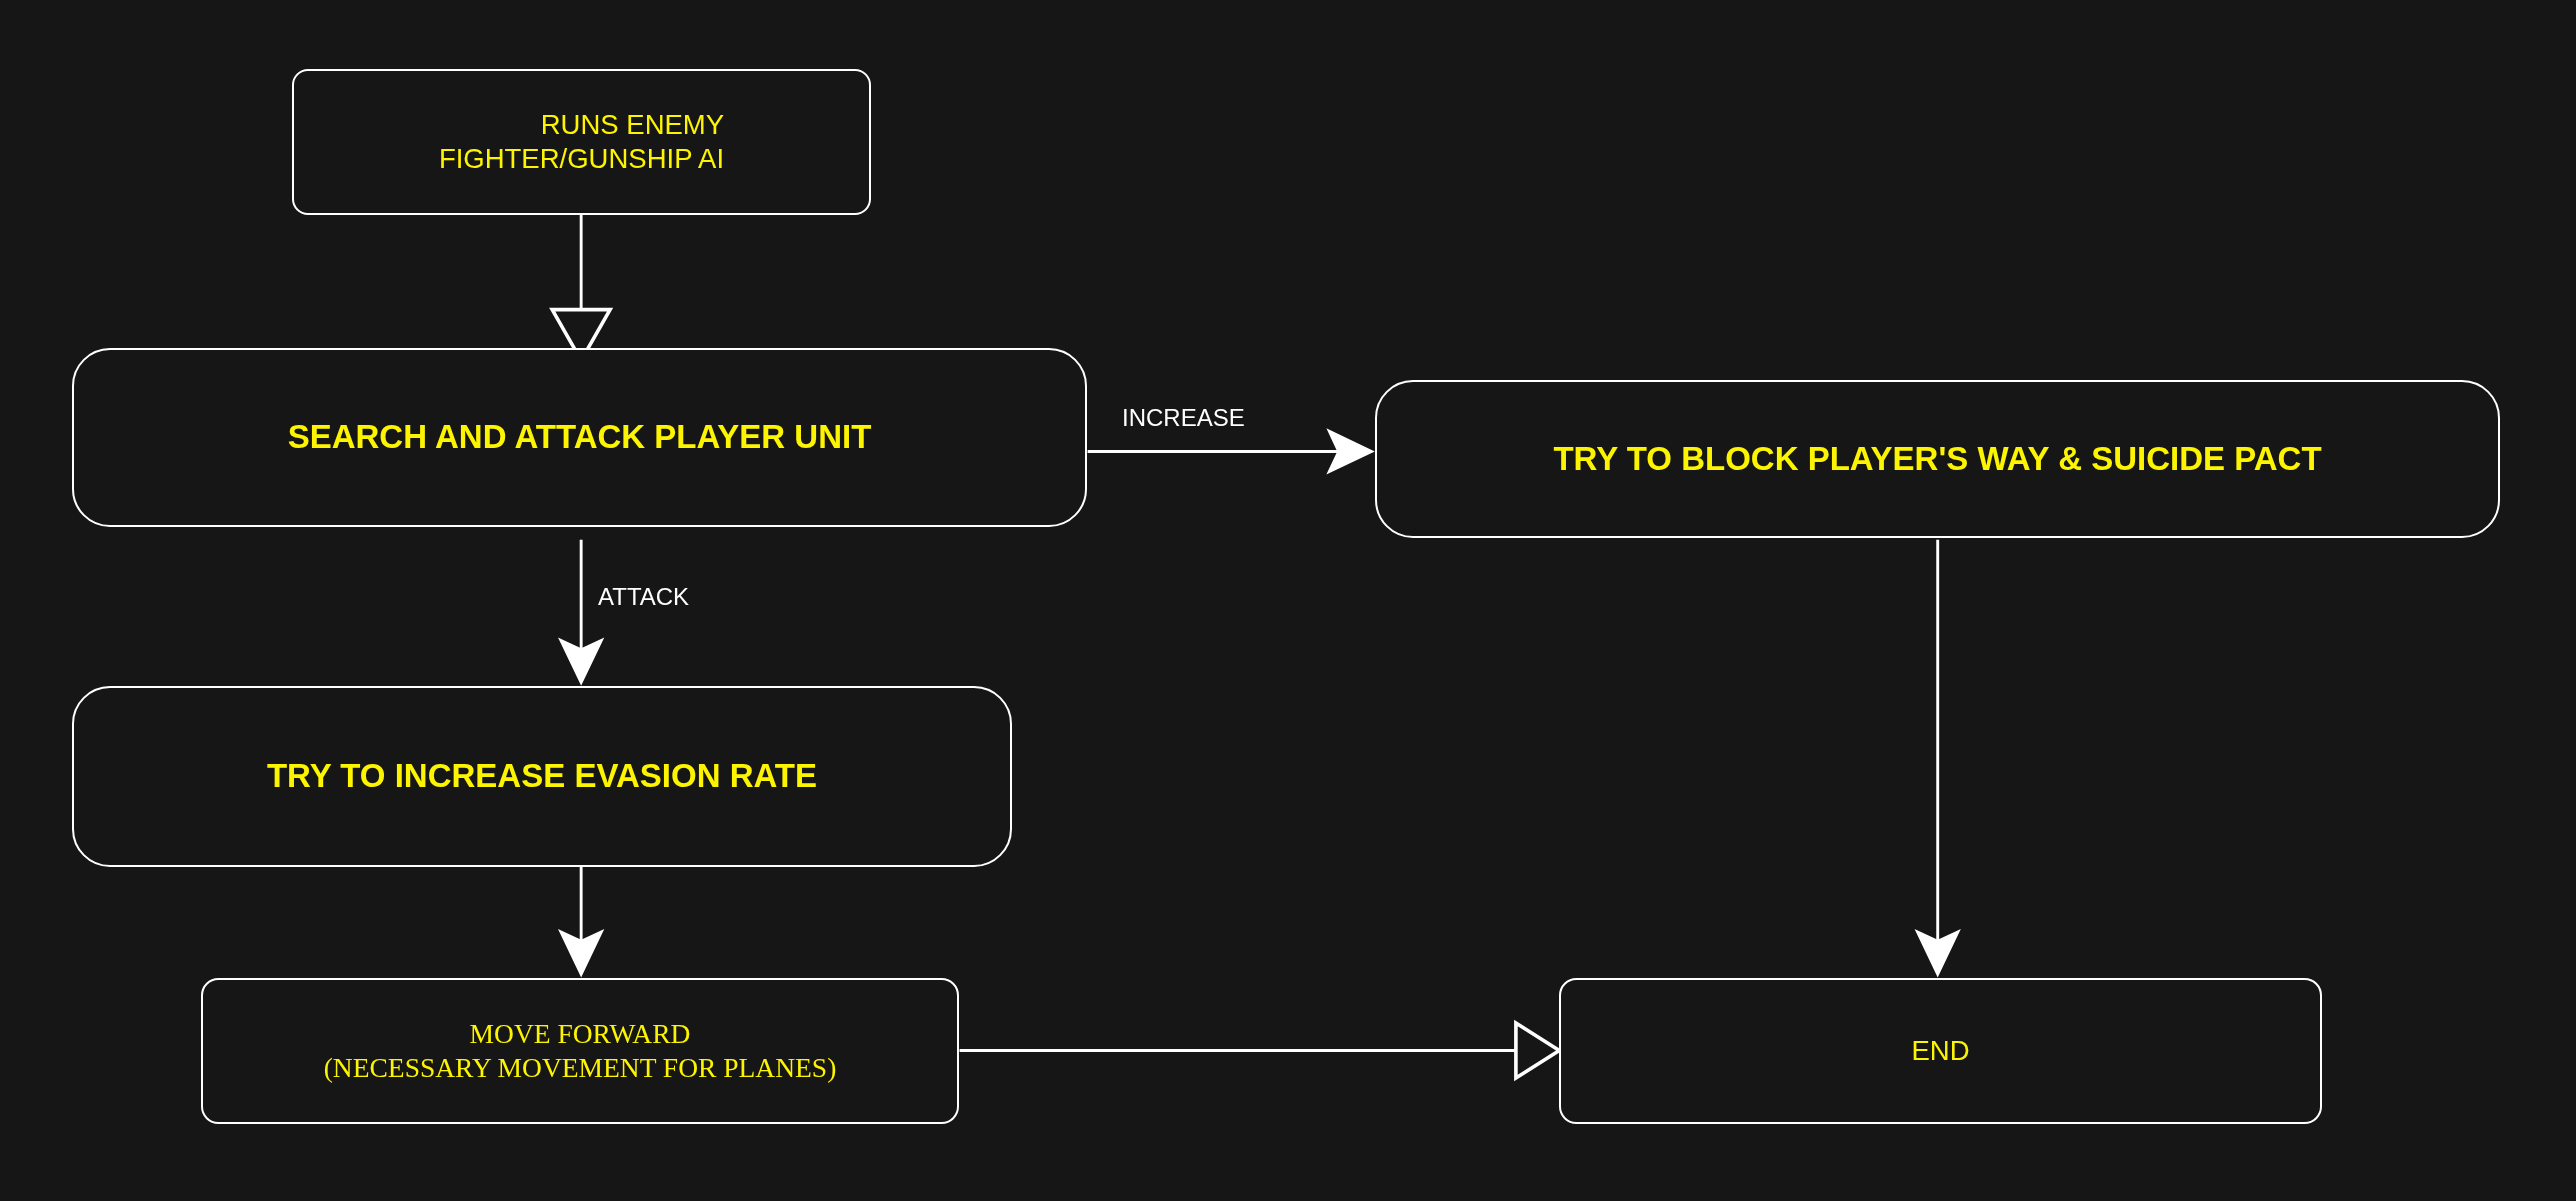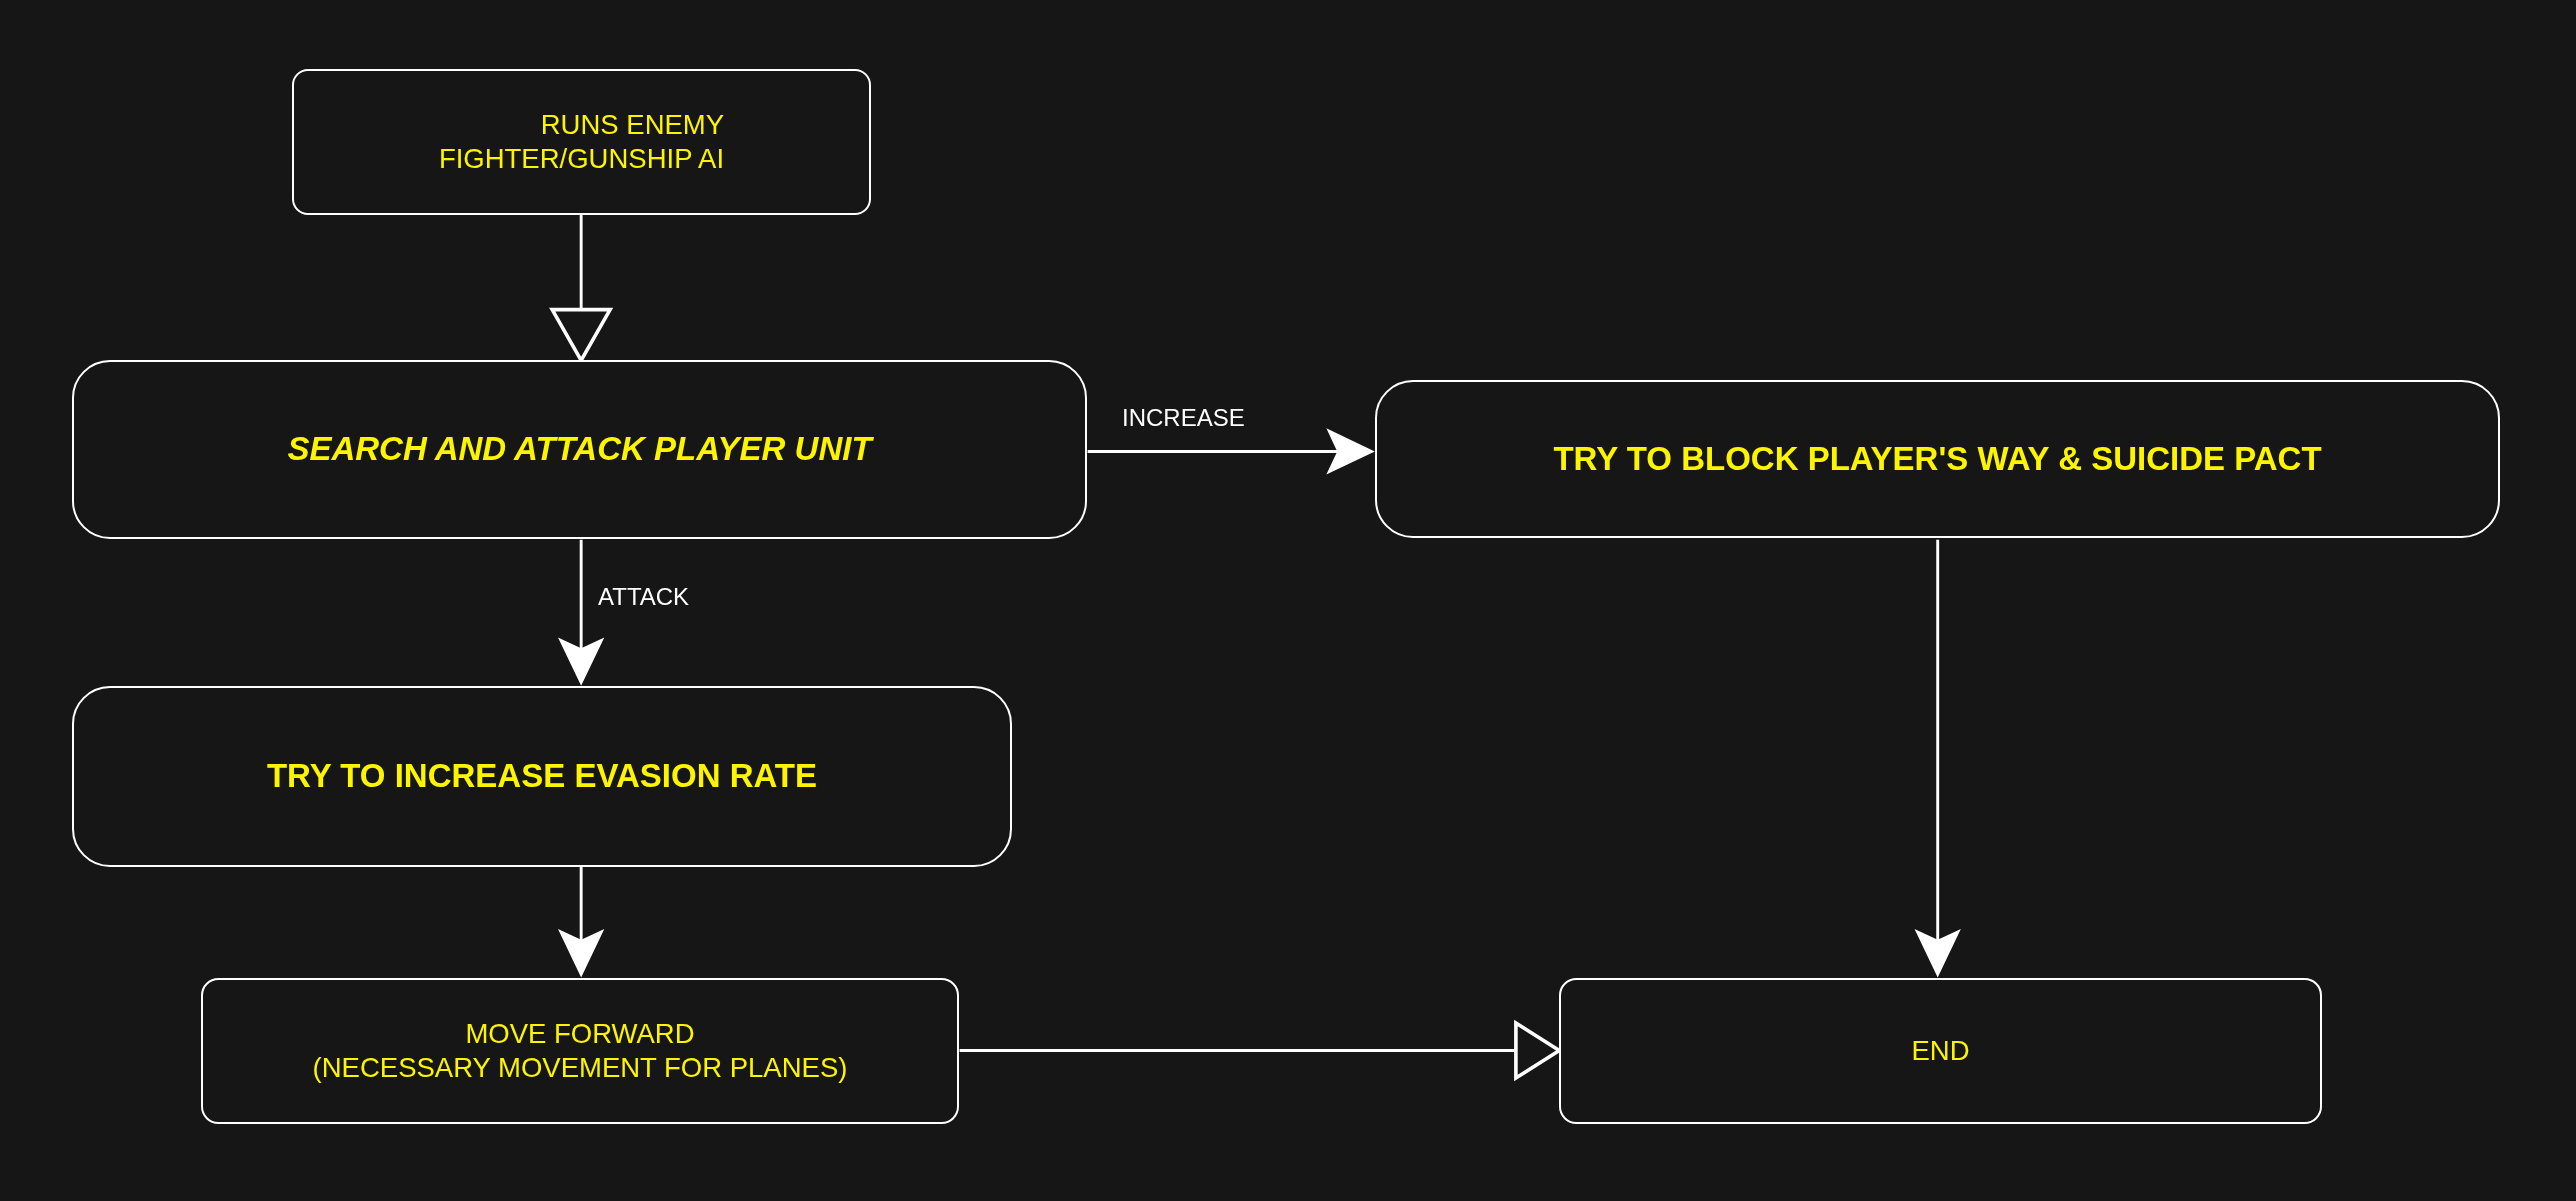--- a/index.html
+++ b/index.html
@@ -52,34 +52,34 @@
     white-space: nowrap;
     z-index: 3;
   }
 
   
   #node-start {
     left: 292px; top: 69px; width: 579px; height: 146px;
     border-radius: 16px; font-size: 27.5px; text-align: right;
   }
   #node-search {
-    left: 72px; top: 360px; width: 1015px; height: 179px;
-    border-radius: 38px; font-size: 33px; font-style: italic;
+    left: 72px; top: 348px; width: 1015px; height: 179px;
+    border-radius: 38px; font-size: 33px;
   }
   #node-block {
     left: 1375px; top: 360px; width: 1125px; height: 158px;
     border-radius: 38px; font-size: 33px; margin-top: 20px;
   }
   #node-evasion {
     left: 72px; top: 686px; width: 940px; height: 181px;
     border-radius: 38px; font-size: 33px;
   }
   #node-move {
     left: 201px; top: 978px; width: 758px; height: 146px;
-    border-radius: 17.4px; font-size: 27.5px;
+    border-radius: 17.4px; font-size: 27.5px; font-family: Liberation Serif, serif;
   }
   #node-end {
     left: 1559px; top: 978px; width: 763px; height: 146px;
     border-radius: 17.4px; font-size: 27.5px;
   }
 
   
   #label-succeed { left: 1122px; top: 404px; }
   #label-failed  { left: 598px;  top: 583px; }
 </style>

